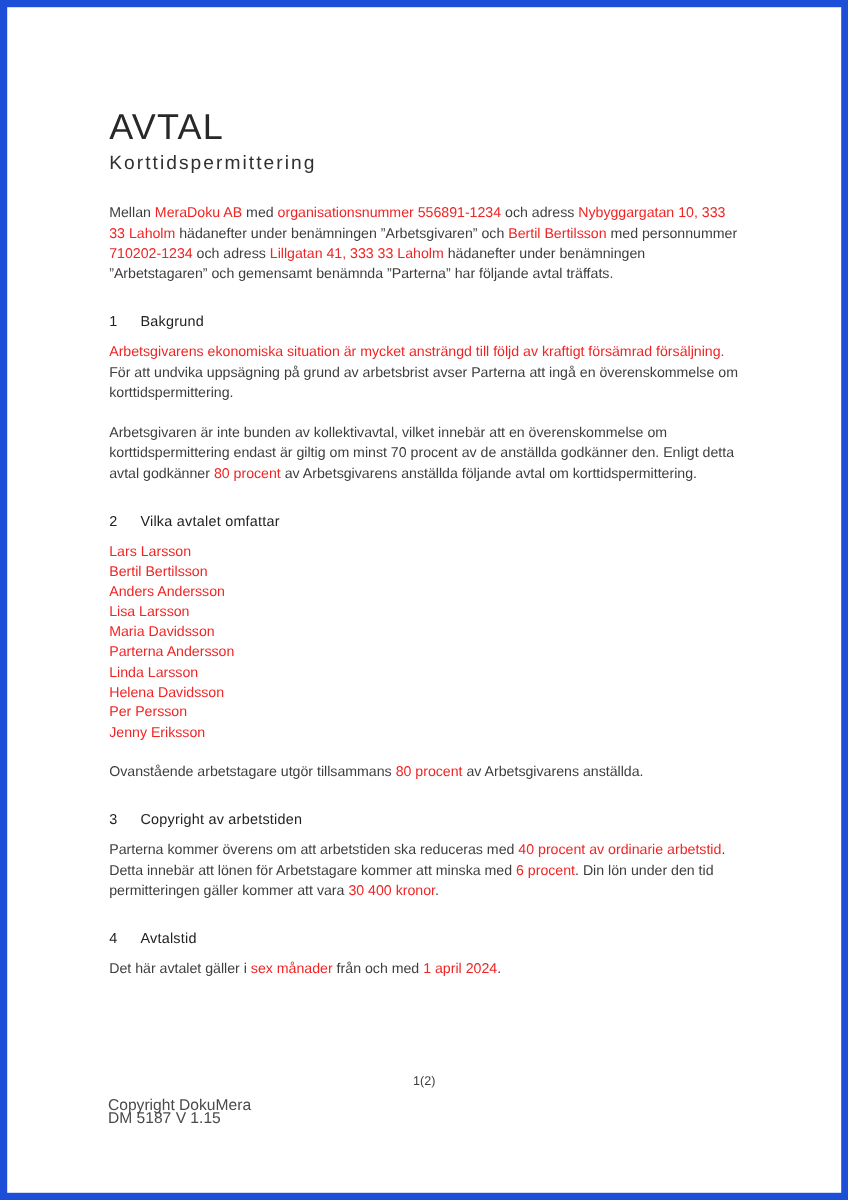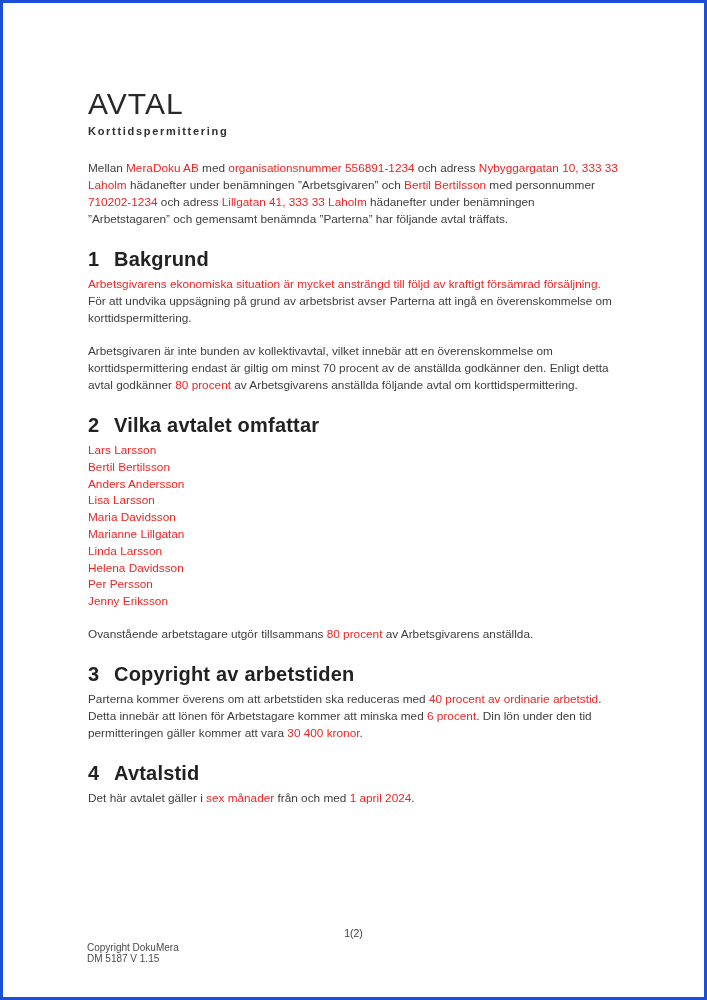--- a/index.html
+++ b/index.html
@@ -3,77 +3,77 @@
 <meta charset="utf-8">
 <style>
   * { margin: 0; padding: 0; box-sizing: border-box; }
   html, body { background: #ffffff; }
   .page {
     position: relative;
     width: 707px;
     height: 1000px;
     margin: 0 auto;
     background: #ffffff;
-    border: 3px solid #1d4ed8;
+    border: 6px solid #1d4ed8;
     overflow: hidden;
     font-family: "Liberation Sans", "DejaVu Sans", sans-serif;
     color: var(--body-color, #3d3d3d);
   }
   .content { padding: 84px 85px 0 85px; }
   .doc-title {
     font-size: 30px;
     font-weight: 400;
     letter-spacing: 1px;
     line-height: 34px;
     color: #282828;
   }
   .doc-subtitle {
-    font-size: 11px;
-    font-weight: 700;
+    font-size: 16px;
+    font-weight: 400;
     letter-spacing: 1.7px;
     margin-top: 4px;
     color: #303030;
   }
   .doc-body { margin-top: 23px; }
   .para {
     font-size: 11.8px;
     line-height: 17px;
     margin-bottom: 16px;
     color: var(--body-color, #3d3d3d);
   }
   .red { color: var(--highlight-color, #f02424); }
   .sec-heading {
-    font-size: 20px;
-    font-weight: 700;
+    font-size: 12px;
+    font-weight: 400;
     letter-spacing: 0.2px;
     line-height: 22px;
     color: #222222;
     margin-top: 20px;
     margin-bottom: 6px;
   }
   .sec-num { display: inline-block; width: 26px; }
   .name-list {
     font-size: 11.8px;
     line-height: 16.8px;
     margin-bottom: 16px;
   }
   .footer-page {
     position: absolute;
-    top: 924px;
+    top: 889px;
     left: 0;
     right: 0;
     text-align: center;
     font-size: 10.5px;
     color: #3d3d3d;
   }
   .footer-copy {
     position: absolute;
-    top: 940px;
+    top: 910px;
     left: 84px;
-    font-size: 10px;
+    font-size: 13px;
     line-height: 10.5px;
     color: #4a4a4a;
   }
 </style>
 </head>
 <body>
 
 <div class="page">
   <div class="content">
     <div class="doc-title">AVTAL</div>
@@ -83,21 +83,21 @@
         <h2 class="sec-heading"><span class="sec-num">1</span><span>Bakgrund</span></h2>
         <p class="para"><span class="red">Arbetsgivarens ekonomiska situation är mycket ansträngd till följd av kraftigt försämrad försäljning.</span><span> För att undvika uppsägning på grund av arbetsbrist avser Parterna att ingå en överenskommelse om korttidspermittering.</span></p>
         <p class="para"><span>Arbetsgivaren är inte bunden av kollektivavtal, vilket innebär att en överenskommelse om korttidspermittering endast är giltig om minst 70 procent av de anställda godkänner den. Enligt detta avtal godkänner </span><span class="red">80 procent</span><span> av Arbetsgivarens anställda följande avtal om korttidspermittering.</span></p>
         <h2 class="sec-heading"><span class="sec-num">2</span><span>Vilka avtalet omfattar</span></h2>
         <div class="name-list">
           <div class="red">Lars Larsson</div>
           <div class="red">Bertil Bertilsson</div>
           <div class="red">Anders Andersson</div>
           <div class="red">Lisa Larsson</div>
           <div class="red">Maria Davidsson</div>
-          <div class="red">Marianne Lillgatan</div>
+          <div class="red">Parterna Andersson</div>
           <div class="red">Linda Larsson</div>
           <div class="red">Helena Davidsson</div>
           <div class="red">Per Persson</div>
           <div class="red">Jenny Eriksson</div>
         </div>
         <p class="para"><span>Ovanstående arbetstagare utgör tillsammans </span><span class="red">80 procent</span><span> av Arbetsgivarens anställda.</span></p>
         <h2 class="sec-heading"><span class="sec-num">3</span><span>Copyright av arbetstiden</span></h2>
         <p class="para"><span>Parterna kommer överens om att arbetstiden ska reduceras med </span><span class="red">40 procent av ordinarie arbetstid</span><span>. Detta innebär att lönen för Arbetstagare kommer att minska med </span><span class="red">6 procent</span><span>. Din lön under den tid permitteringen gäller kommer att vara </span><span class="red">30 400 kronor</span><span>.</span></p>
         <h2 class="sec-heading"><span class="sec-num">4</span><span>Avtalstid</span></h2>
         <p class="para"><span>Det här avtalet gäller i </span><span class="red">sex månader</span><span> från och med </span><span class="red">1 april 2024</span><span>.</span></p>

